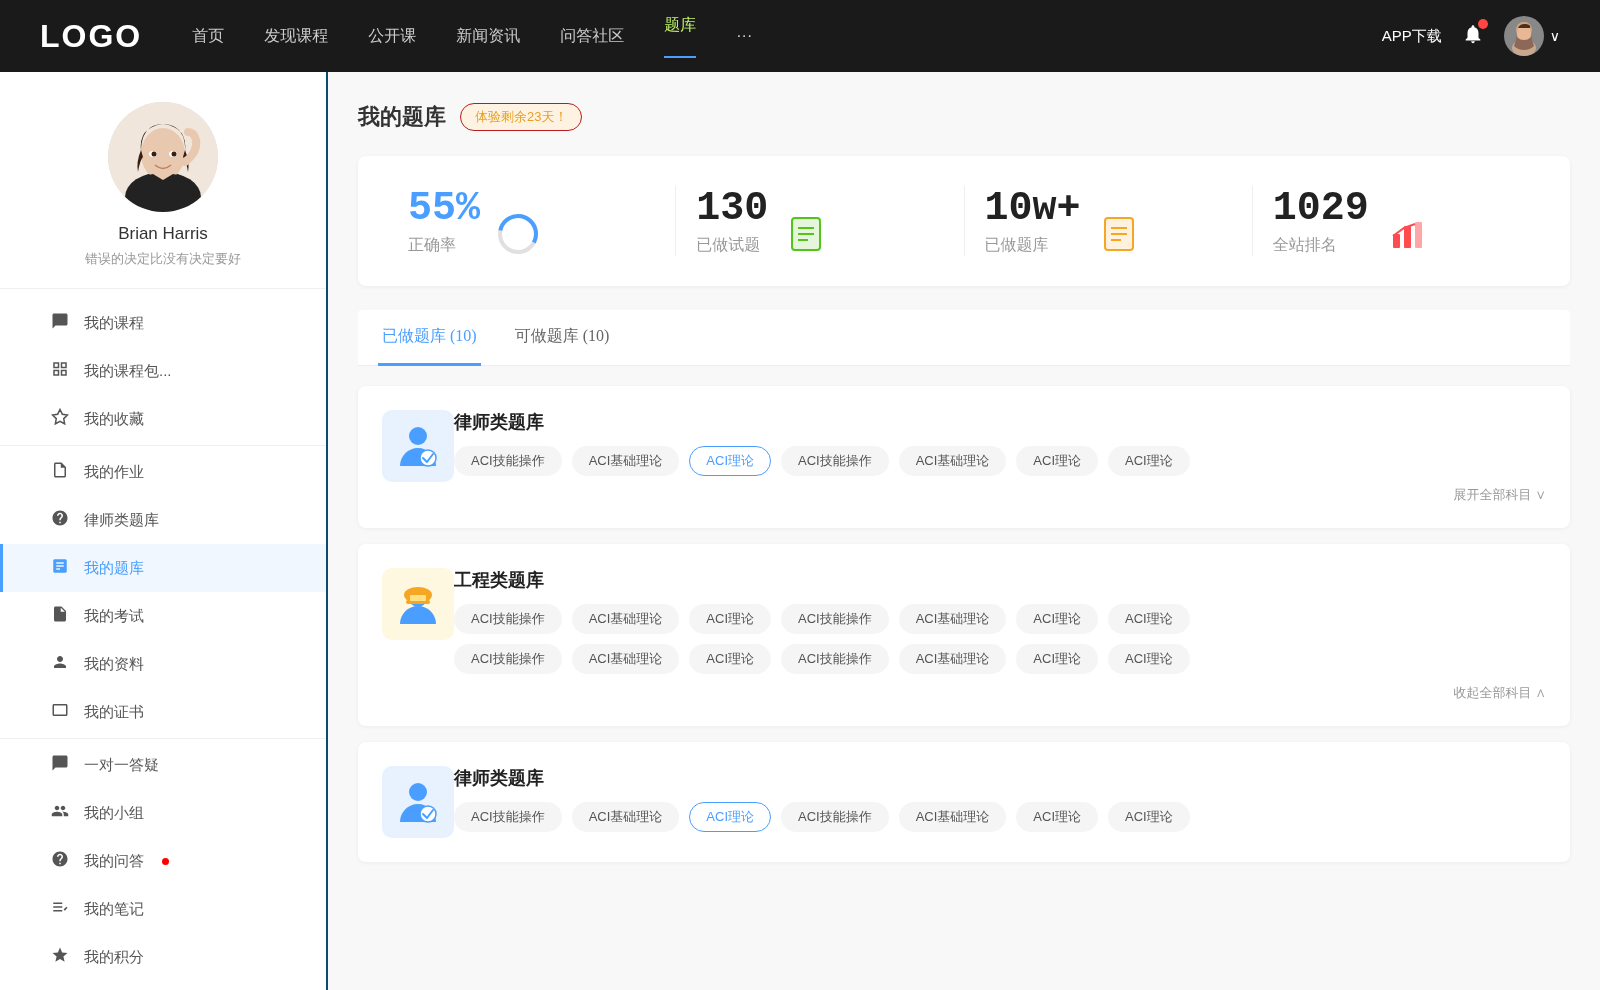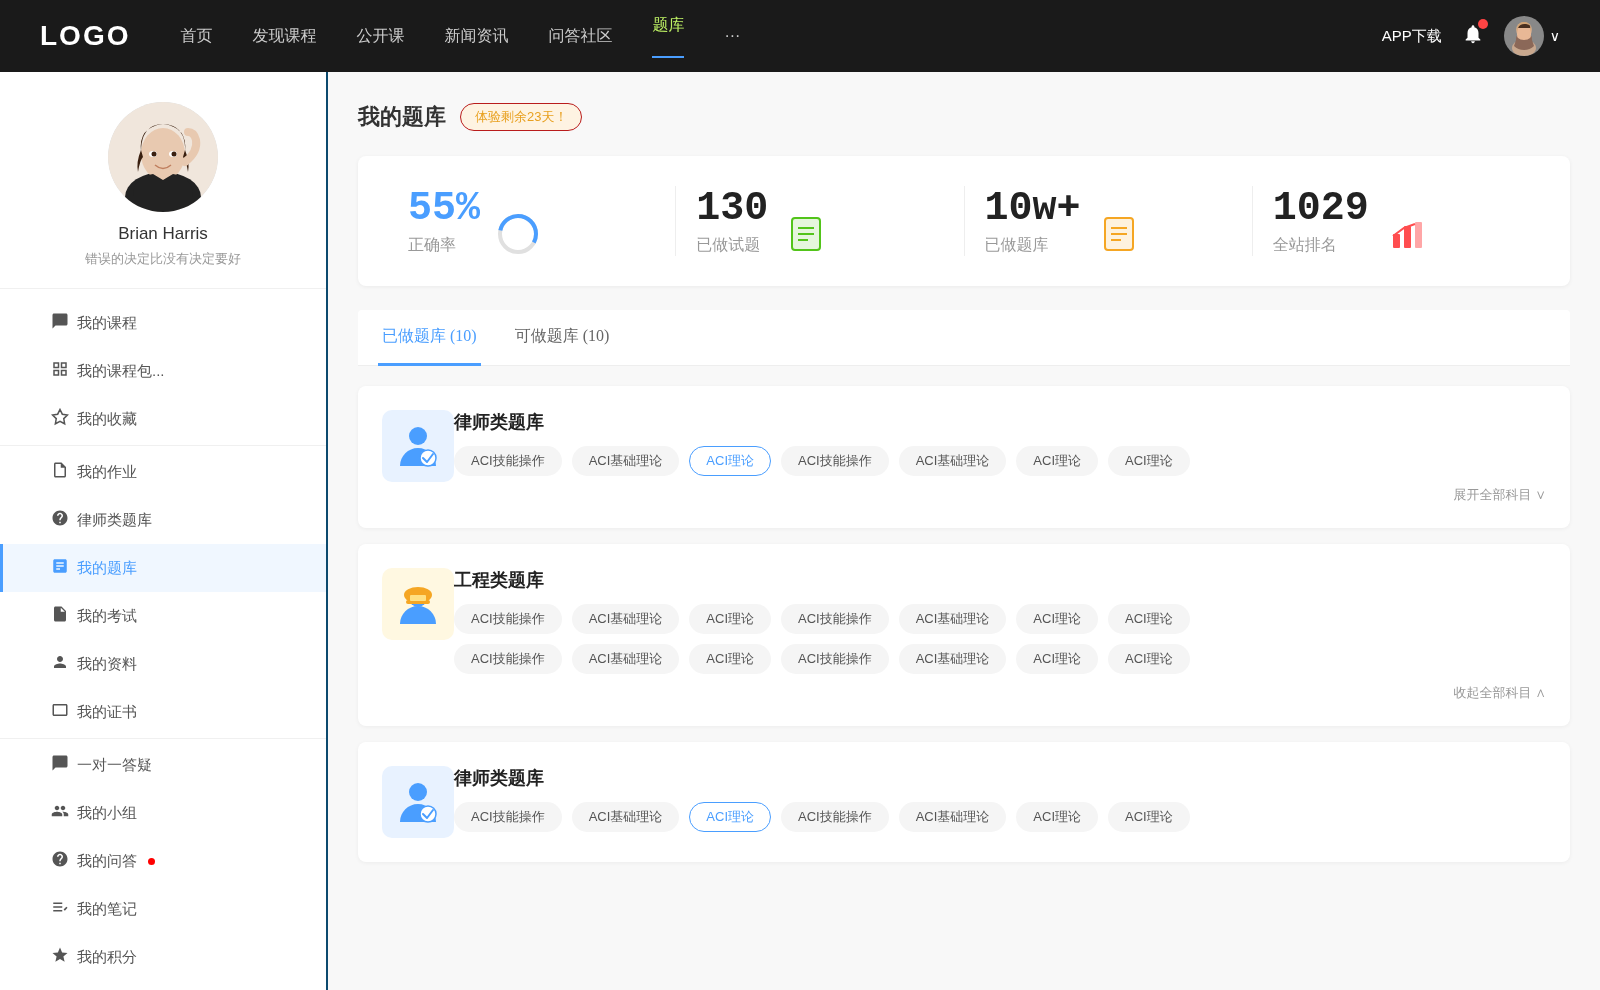--- a/index.html
+++ b/index.html
@@ -8,21 +8,21 @@
     
     .header {
       background: #1a1a1a;
       height: 72px;
       display: flex;
       align-items: center;
       padding: 0 40px;
       justify-content: space-between;
     }
     .header-left { display: flex; align-items: center; gap: 50px; }
-    .logo { color: white; font-size: 28px; font-weight: bold; letter-spacing: 2px; }
+    .logo { color: white; font-size: 32px; font-weight: bold; letter-spacing: 2px; }
     .nav { display: flex; gap: 40px; align-items: center; }
     .nav-item { color: #ccc; font-size: 16px; cursor: pointer; text-decoration: none; }
     .nav-item.active { color: #bef264; border-bottom: 2px solid #4a9eff; padding-bottom: 20px; }
     .header-right { display: flex; align-items: center; gap: 20px; }
     .bell-icon { position: relative; }
     .bell-icon svg { fill: white; }
     .bell-badge { position: absolute; top: -4px; right: -4px; background: #ff4444; border-radius: 50%; width: 10px; height: 10px; }
     .avatar-wrapper { display: flex; align-items: center; gap: 6px; }
     .avatar-circle { width: 40px; height: 40px; border-radius: 50%; background: #888; overflow: hidden; display: flex; align-items: center; justify-content: center; }
 
@@ -30,21 +30,21 @@
     .main-container { display: flex; height: 918px; }
 
     
     .sidebar { width: 328px; background: white; border-right: 2px solid #0c4a6e; padding: 30px 0; flex-shrink: 0; overflow-y: auto; }
     .profile-section { text-align: center; padding: 0 20px 20px; border-bottom: 1px solid #f0f0f0; }
     .profile-avatar { width: 110px; height: 110px; border-radius: 50%; margin: 0 auto 12px; background: #ddd; overflow: hidden; display: flex; align-items: center; justify-content: center; }
     .profile-name { font-size: 17px; color: #333; font-weight: 500; margin-bottom: 6px; }
     .profile-motto { font-size: 13px; color: #999; }
 
     .sidebar-menu { padding: 10px 0; }
-    .menu-item { display: flex; align-items: center; gap: 7px; padding: 13px 30px 13px 50px; cursor: pointer; font-size: 15px; color: #555; transition: background 0.2s; position: relative; }
+    .menu-item { display: flex; align-items: center; gap: 14px; padding: 13px 30px 13px 50px; cursor: pointer; font-size: 15px; color: #555; transition: background 0.2s; position: relative; }
     .menu-item.active { color: #4a9eff; background: #f0f7ff; }
     .menu-item.active::before { content: ''; position: absolute; left: 0; top: 0; bottom: 0; width: 3px; background: #4a9eff; }
     .menu-icon { width: 20px; text-align: center; font-size: 16px; color: inherit; }
     .red-dot { width: 7px; height: 7px; background: red; border-radius: 50%; display: inline-block; margin-left: 4px; }
 
     
     .content { flex: 1; background: #f8f8f8; overflow-y: auto; padding: 30px; }
 
     
     .page-header { display: flex; align-items: center; gap: 14px; margin-bottom: 24px; }

